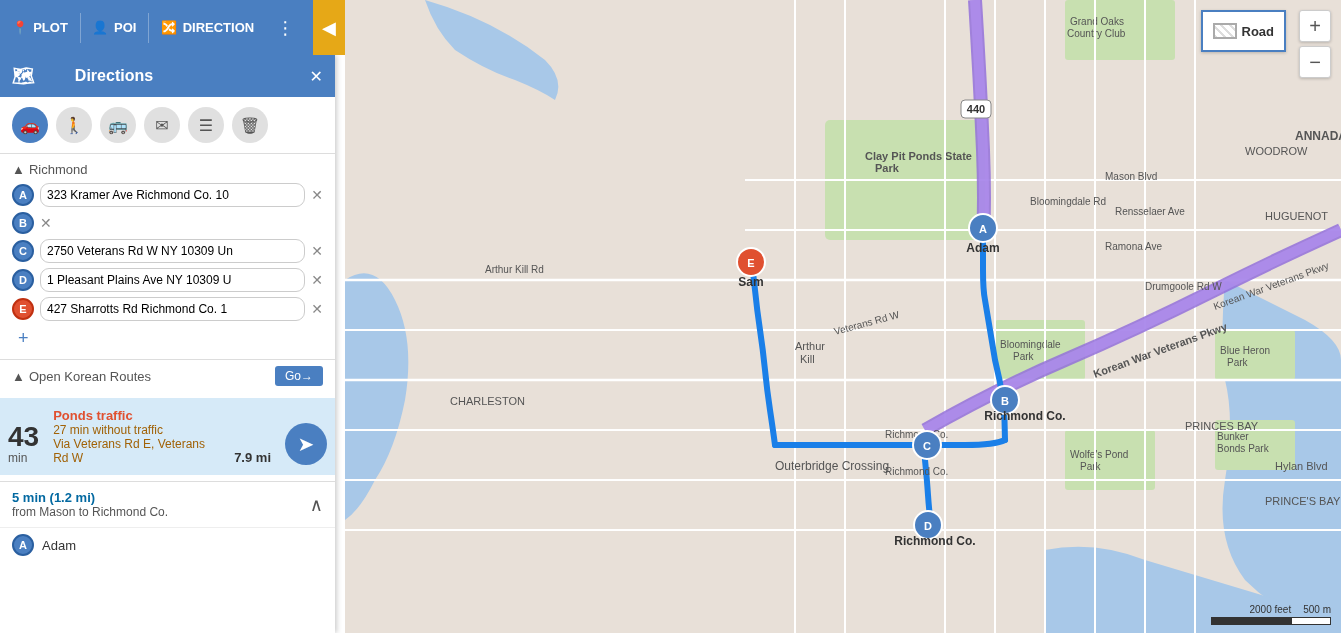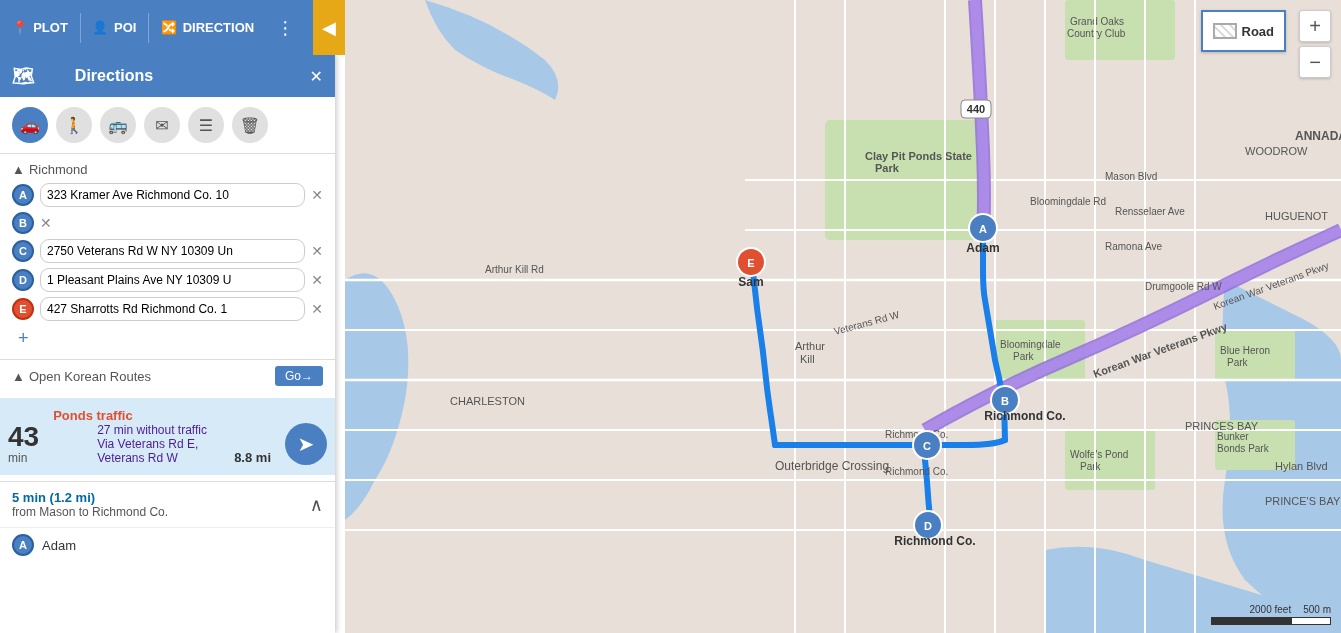--- a/index.html
+++ b/index.html
@@ -206,21 +206,21 @@
       font-weight: bold;
       color: #333;
       line-height: 1;
     }
     .route-unit {
       font-size: 12px;
       color: #555;
     }
     .route-info { flex: 1; }
     .route-traffic { color: #e05030; font-size: 13px; font-weight: bold; }
-    .route-subinfo { font-size: 12px; color: #4c1d95; margin-left: 44px; }
+    .route-subinfo { font-size: 12px; color: #a16207; }
     .route-dist { font-size: 13px; color: #333; font-weight: bold; text-align: right; }
     .route-nav-btn {
       width: 42px;
       height: 42px;
       border-radius: 50%;
       background: #4a7fc1;
       display: flex;
       align-items: center;
       justify-content: center;
       cursor: pointer;
@@ -425,21 +425,21 @@
     <div>
       <span class="route-time">43</span>
       <div class="route-unit">min</div>
     </div>
     <div class="route-info">
       <div class="route-traffic">Ponds traffic</div>
       <div class="route-subinfo">27 min without traffic</div>
       <div class="route-subinfo">Via Veterans Rd E, Veterans Rd W</div>
     </div>
     <div>
-      <div class="route-dist">8.8 mi</div>
+      <div class="route-dist">7.9 mi</div>
     </div>
     <div class="route-nav-btn">
       <span class="nav-arrow">➤</span>
     </div>
   </div>
 
   <div id="segment-info">
     <div>
       <div class="segment-text">5 min (1.2 mi)</div>
       <div class="segment-sub">from Mason to Richmond Co.</div>

